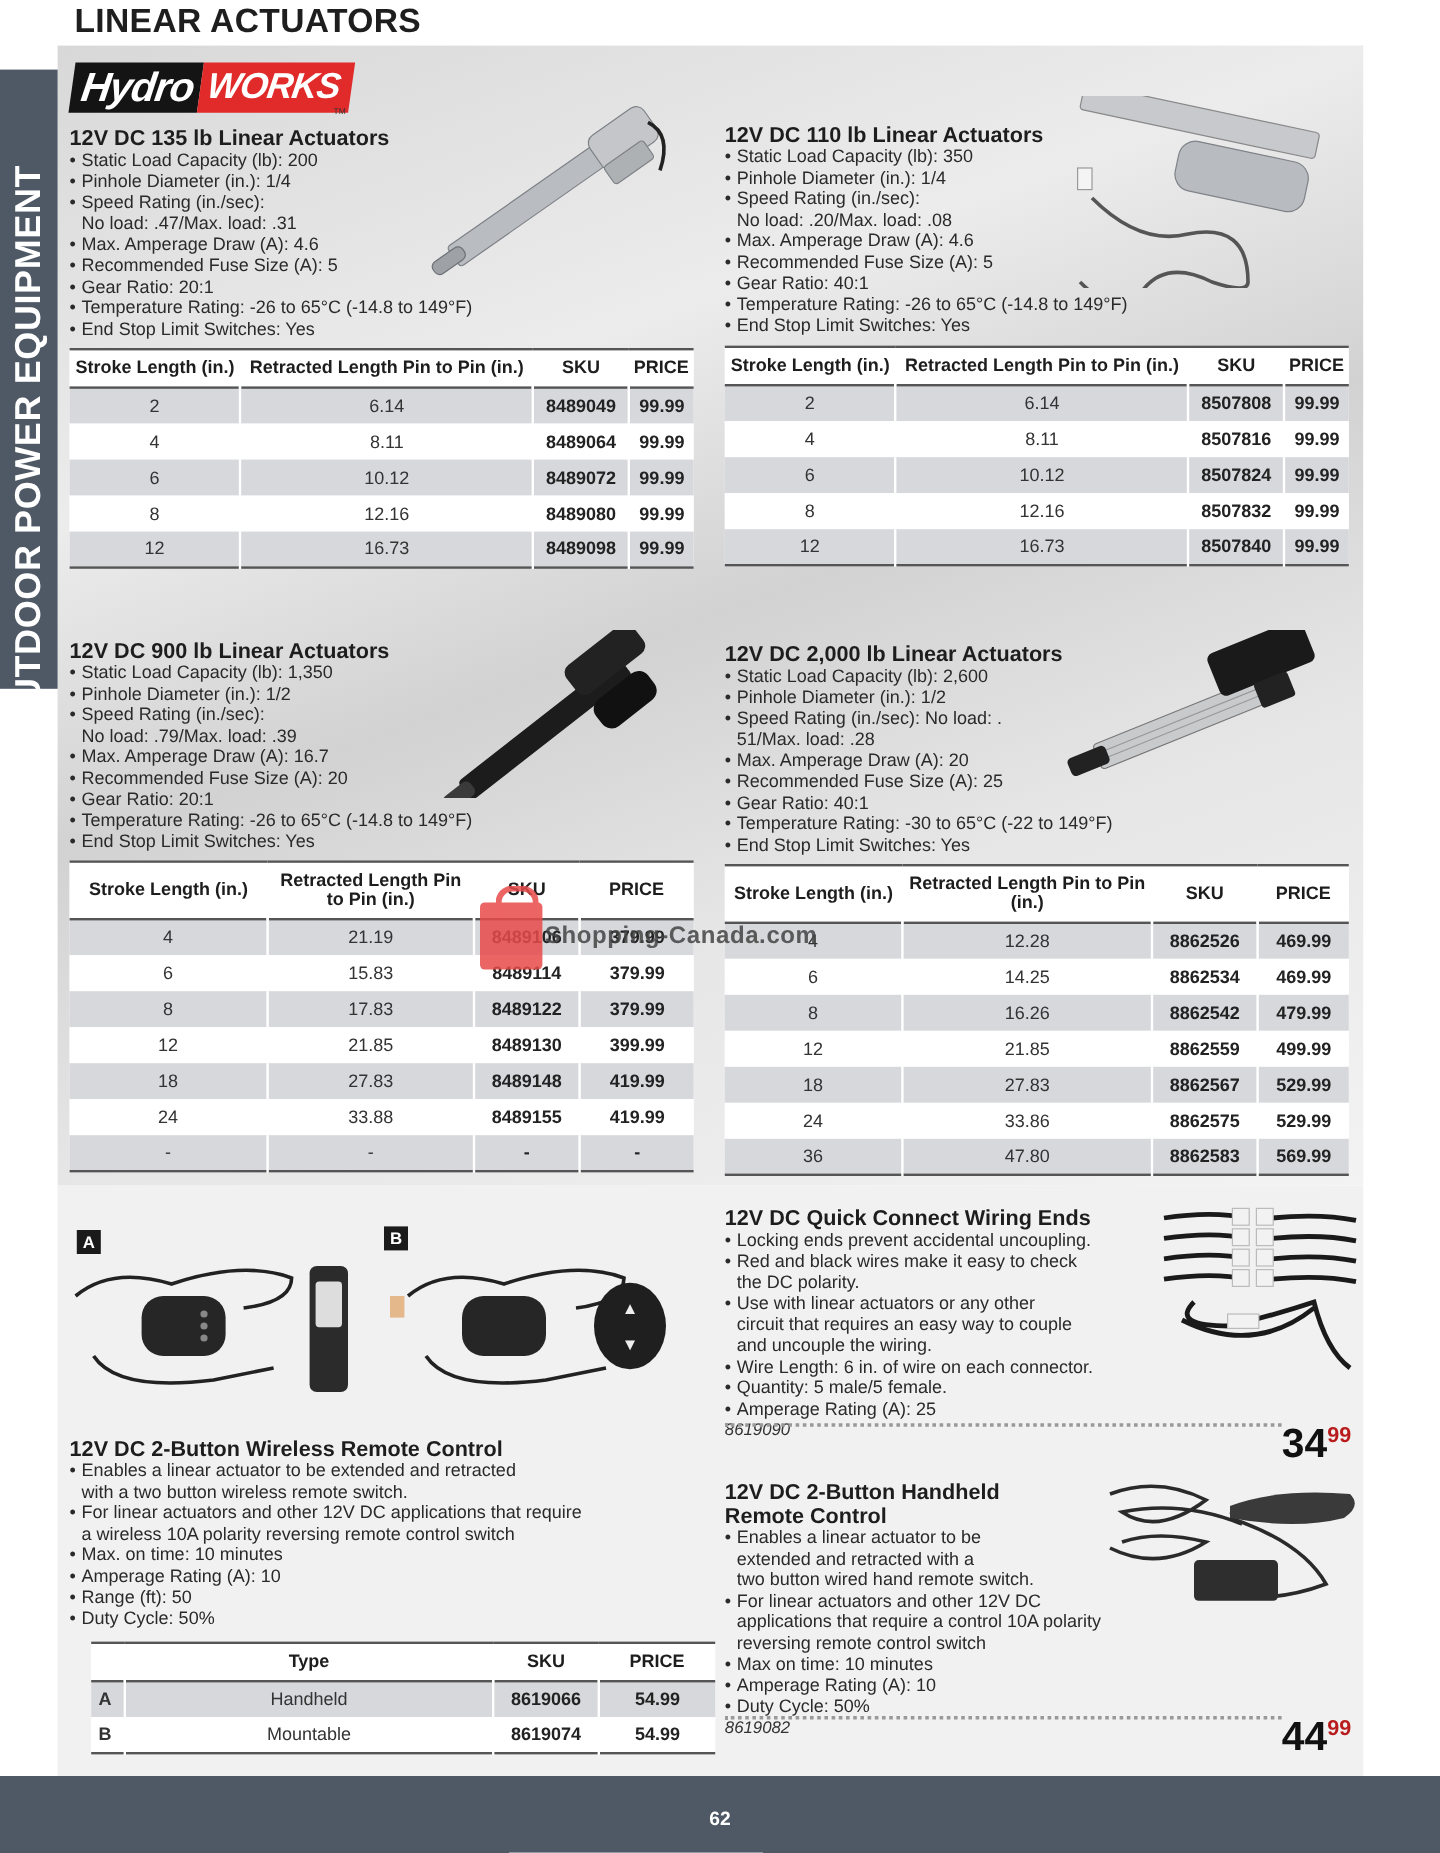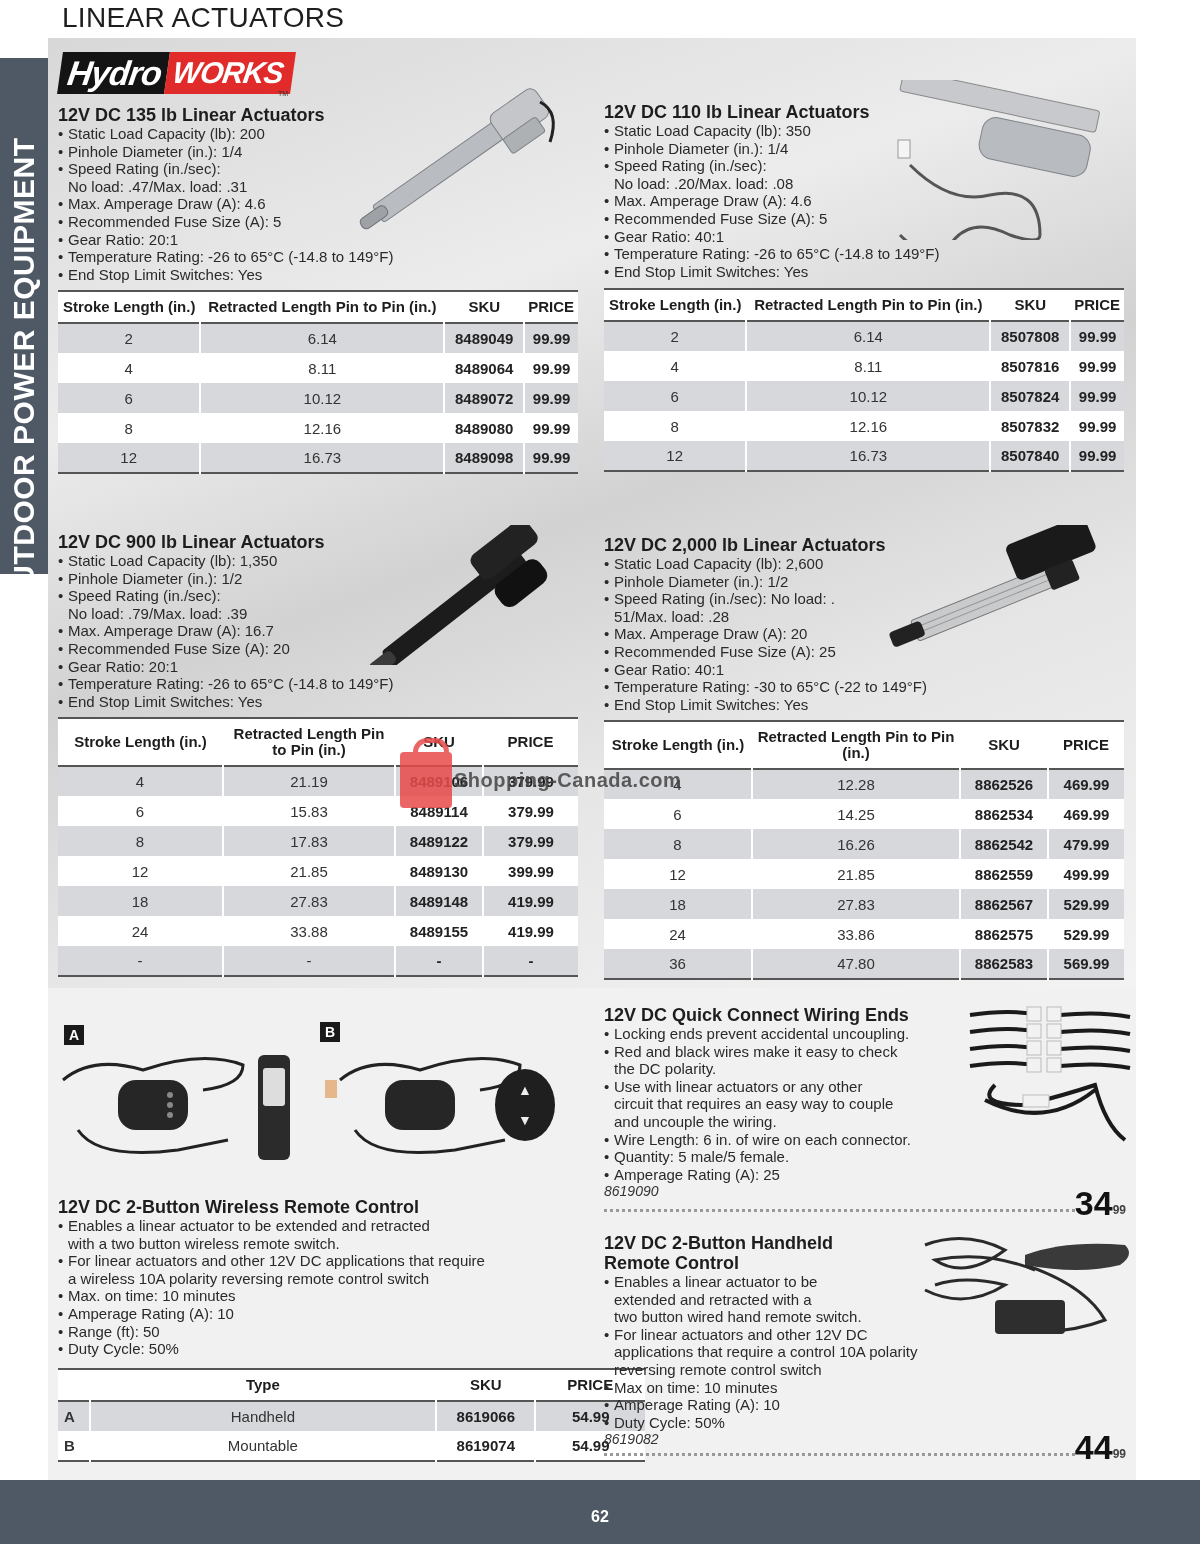--- a/index.html
+++ b/index.html
@@ -1,19 +1,19 @@
 <!DOCTYPE html>
 <html><head>
 <meta charset="utf-8">
 <style>
   * { box-sizing: border-box; margin: 0; padding: 0; }
   html, body { width: 1200px; height: 1544px; background: #ffffff; overflow: hidden; }
   body { font-family: "Liberation Sans", "DejaVu Sans", sans-serif; color: #222; position: relative; }
 
-  .page-title { position: absolute; left: 62px; top: 2px; font-size: 28px; font-weight: 400; letter-spacing: 0.3px; color: #1e1e1e; }
+  .page-title { position: absolute; left: 62px; top: 2px; font-size: 28px; font-weight: 700; letter-spacing: 0.3px; color: #1e1e1e; }
 
   .side-tab { position: absolute; left: 0; top: 58px; width: 48px; height: 516px; background: #4f5966; }
   .side-tab-text { position: absolute; left: 24px; top: 316px; transform: translate(-50%, -50%) rotate(-90deg); white-space: nowrap; color: #fff; font-size: 30px; font-weight: 700; letter-spacing: 0.5px; }
 
   .upper-panel { position: absolute; left: 48px; top: 38px; width: 1088px; height: 950px;
     background: linear-gradient(160deg, #d8d8d8 0%, #ececec 30%, #d2d2d2 50%, #e6e6e6 70%, #f3f3f3 100%); }
   .lower-panel { position: absolute; left: 48px; top: 988px; width: 1088px; height: 492px; background: #f1f1f1; }
 
   .logo { position: absolute; left: 60px; top: 52px; height: 42px; display: flex; align-items: stretch; font-style: italic; font-weight: 900; font-size: 34px; letter-spacing: -1px; }
   .logo .hydro { background: #141414; color: #fff; padding: 0 6px 0 8px; line-height: 42px; transform: skewX(-8deg); }
@@ -21,24 +21,24 @@
   .logo-tm { position: absolute; left: 278px; top: 90px; font-size: 7px; color: #333; }
 
   .product { position: absolute; }
   .product h2 { font-size: 18px; font-weight: 700; color: #1d1d1d; line-height: 20px; }
   .product ul { list-style: none; }
   .product li { font-size: 15px; line-height: 17.6px; color: #2a2a2a; padding-left: 10px; position: relative; }
   .product li::before { content: "•"; position: absolute; left: 0; top: 0; }
   .product li .cont { display: block; }
 
   .sku-line { font-size: 14px; font-style: italic; color: #333; }
-  .price-line { position: absolute; display: flex; align-items: flex-end; }
+  .price-line { position: absolute; display: flex; align-items: flex-start; }
   .price-dots { border-bottom: 3px dotted #999; flex: 1; margin-bottom: 8px; }
   .price-big { font-size: 34px; font-weight: 900; line-height: 34px; color: #111; }
-  .price-cents { font-size: 12px; font-weight: 900; vertical-align: top; line-height: 20px; color: #404040; }
+  .price-cents { font-size: 18px; font-weight: 900; vertical-align: top; line-height: 20px; color: #b91c1c; }
 
   table.spec { position: absolute; border-collapse: collapse; background: #fff; }
   table.spec th { font-size: 15px; font-weight: 700; color: #1d1d1d; text-align: center; padding: 0 4px; line-height: 16px; }
   table.spec thead tr { border-top: 2px solid #555; border-bottom: 2px solid #555; background: #fff; border-radius: 15px; }
   table.spec td { font-size: 15px; text-align: center; color: #333; border-left: 2px solid #fff; }
   table.spec td:first-child { border-left: none; }
   table.spec td.sku { font-weight: 700; color: #222; }
   table.spec td.price { color: #222; font-weight: 600; }
   table.spec tbody tr:nth-child(odd) { background: #d7d8dc; }
   table.spec tbody tr:nth-child(even) { background: #fff; }
@@ -399,21 +399,21 @@
   <h2>12V DC 2-Button Wireless Remote Control</h2>
   <ul>
     <li><span>Enables a linear actuator to be extended and retracted</span><span class="cont">with a two button wireless remote switch.</span></li>
     <li><span>For linear actuators and other 12V DC applications that require</span><span class="cont">a wireless 10A polarity reversing remote control switch</span></li>
     <li>Max. on time: 10 minutes</li>
     <li>Amperage Rating (A): 10</li>
     <li>Range (ft): 50</li>
     <li>Duty Cycle: 50%</li>
   </ul>
 </div>
-<table class="spec" style="left:58px;top:1368px;width:587px">
+<table class="spec" style="left:76px;top:1368px;width:520px">
   <colgroup>
       <col style="width:28px">
       <col style="width:307px">
       <col style="width:88px">
       <col style="width:97px">
     </colgroup>
   <thead>
       <tr style="height:32px">
     <th></th>
     <th>Type</th>

